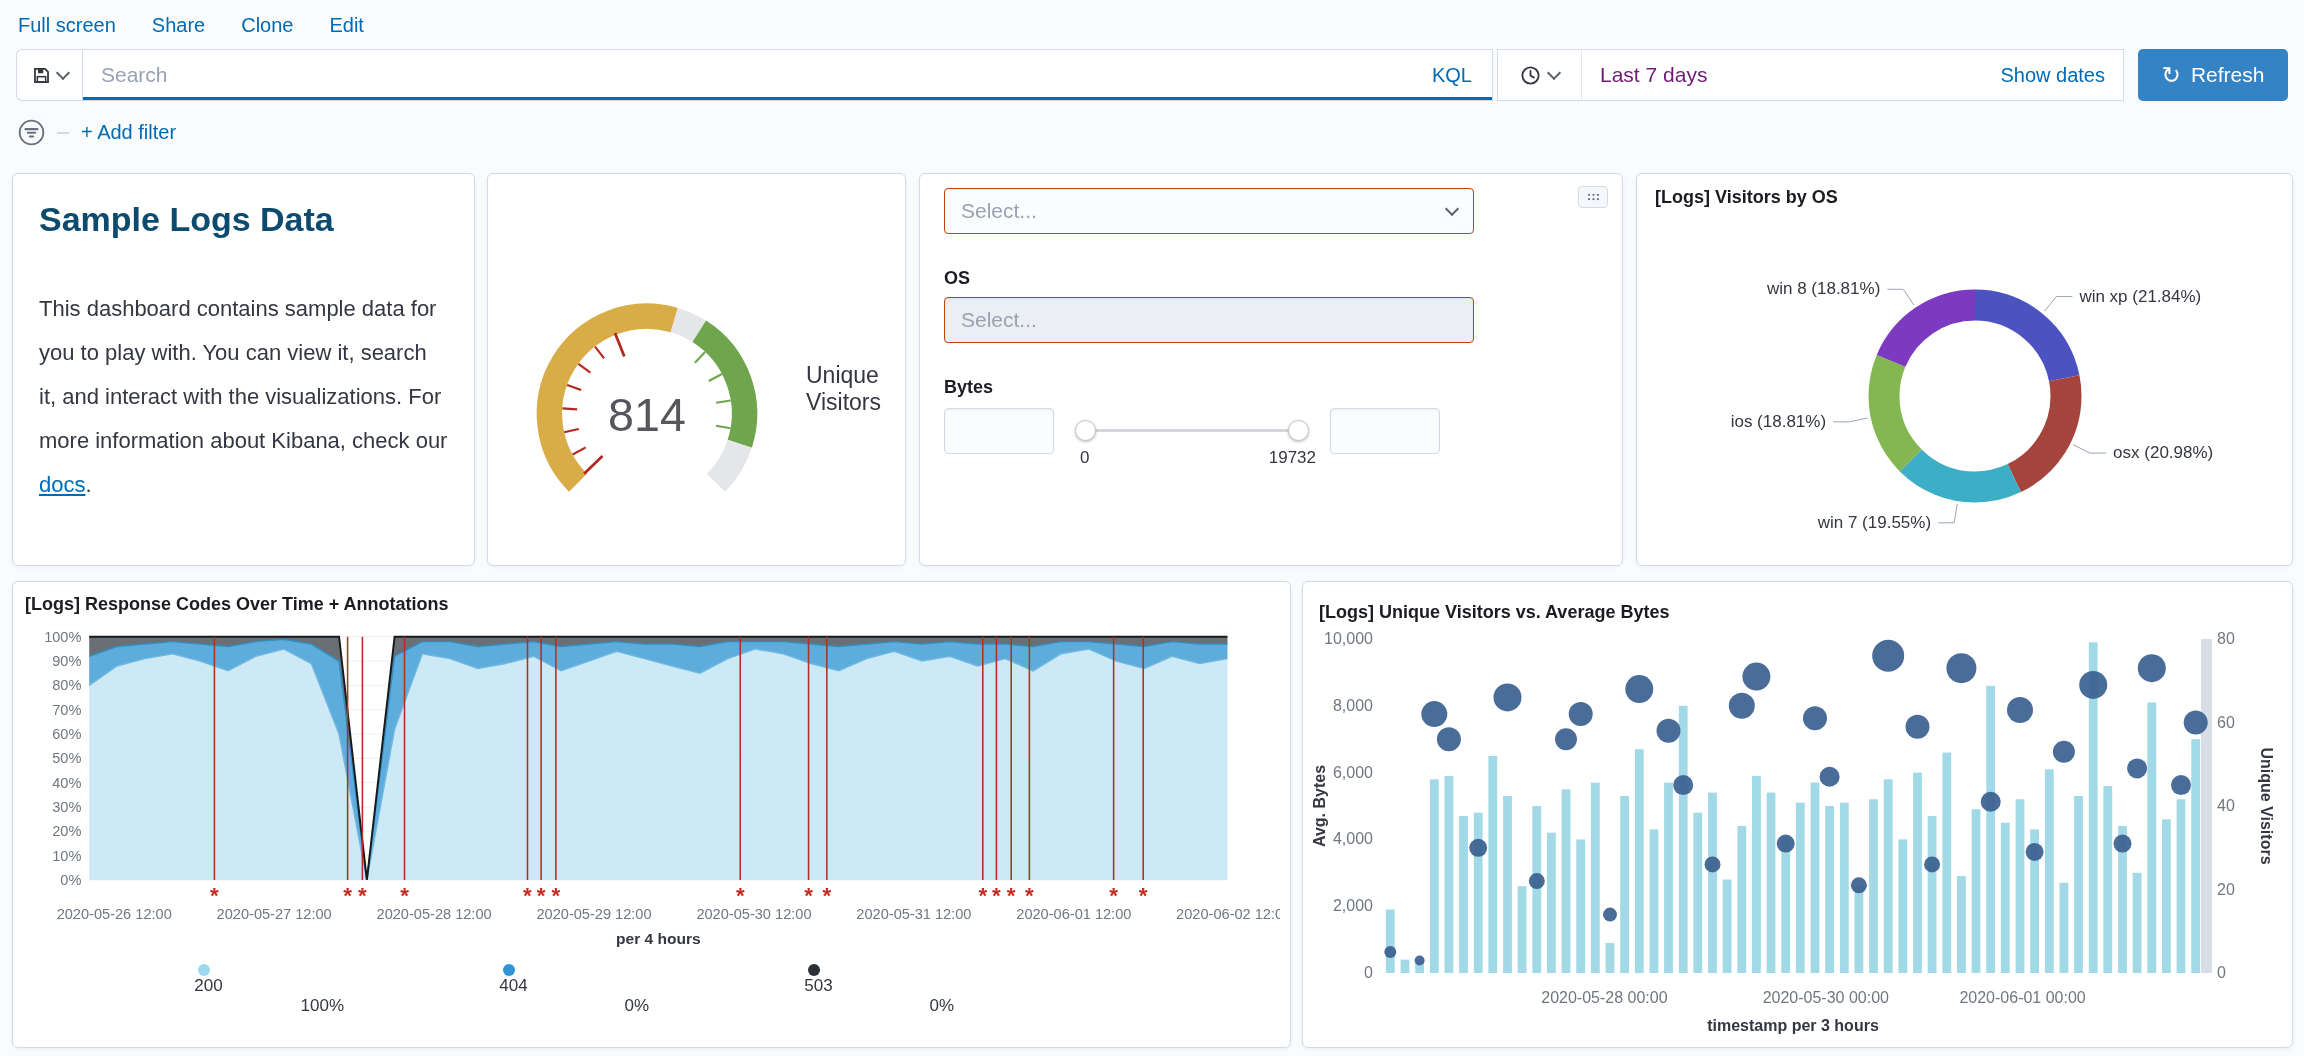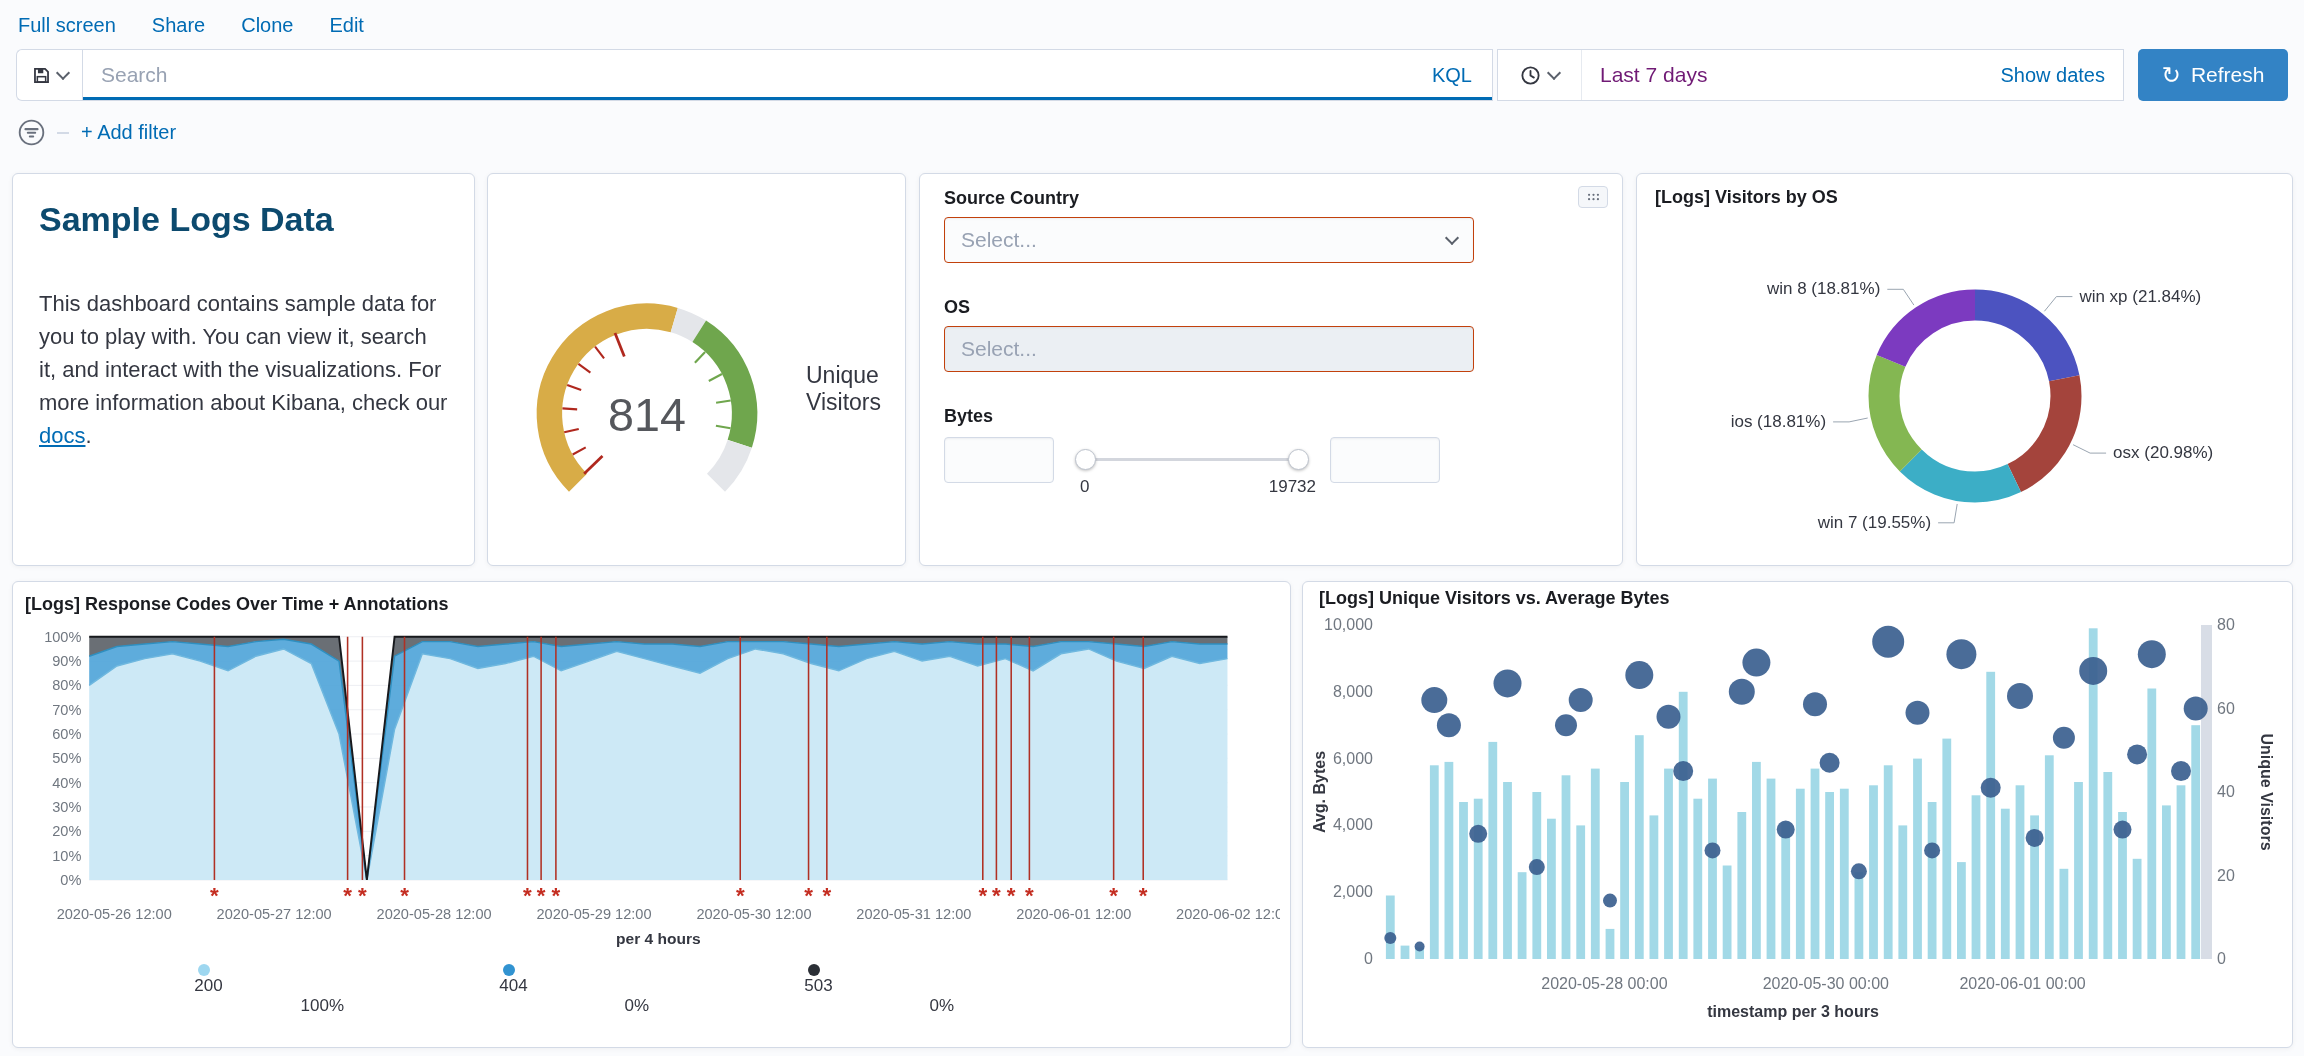--- a/index.html
+++ b/index.html
@@ -36,21 +36,21 @@
   .filter-dash { width:12px; height:2px; background:#D3DAE6; }
   .add-filter { color:#006BB4; font-size:20px; cursor:pointer; }
 
   
   .panel { position:absolute; background:#fff; border:1px solid #D3DAE6; border-radius:6px;
     box-shadow:0 1px 5px rgba(0,0,0,0.05); overflow:hidden; }
   .panel-title { font-size:18px; font-weight:700; color:#1A1C21; }
 
   #p-markdown { left:12px; top:173px; width:463px; height:393px; padding:26px; }
   #p-markdown h1 { font-size:34px; color:#0c4a6e; margin-bottom:20px; }
-  #p-markdown p { font-size:22px; line-height:33px; color:#343741;margin-top:48px; }
+  #p-markdown p { font-size:22px; line-height:44px; color:#343741;margin-top:48px; }
   #p-markdown a { color:#006BB4; text-decoration:underline; cursor:pointer; }
 
   #p-gauge { left:487px; top:173px; width:419px; height:393px; display:flex; flex-direction:row; align-items:center; }
   #gauge-svg { margin-top:46px; }
   .gauge-label { font-size:23px; color:#343741; margin-top:38px; }
 
   #p-controls { left:919px; top:173px; width:704px; height:393px; padding:14px 24px; }
   .control-group { margin-bottom:34px; }
   .control-label { font-size:18px; font-weight:700; color:#1A1C21; margin-bottom:8px; }
   .select { width:530px; height:46px; border:1px solid #c2410c; border-radius:4px; background:#FBFCFD;
@@ -77,21 +77,21 @@
   #pie-svg { margin-top:2px; }
 
   #p-area { left:12px; top:581px; width:1279px; height:467px; padding:12px; }
   #area-svg { margin-top:6px; }
   .area-legend { display:flex; padding-left:48px; margin-top:6px; }
   .legend-item { width:305px; display:flex; align-items:center; cursor:pointer; padding-right:34px;flex-direction:column; }
   .legend-dot { width:12px; height:12px; border-radius:50%; margin-right:9px; flex:none; }
   .legend-label { font-size:17px; color:#343741; }
   .legend-value { margin-left:auto; font-size:17px; color:#343741; }
 
-  #p-bubble { left:1302px; top:581px; width:991px; height:467px; padding:6px 2px; }
+  #p-bubble { left:1302px; top:581px; width:991px; height:467px; padding:20px 2px; }
   #p-bubble .panel-title { padding-left:14px; }
   svg { display:block; }
   svg text { font-family:"Liberation Sans","DejaVu Sans",sans-serif; }
 </style>
 </head>
 <body>
 
 <div class="app">
 
   <div class="top-nav">
@@ -185,21 +185,20 @@
             <circle cx="2.5" cy="2.5" r="1"></circle>
             <circle cx="6.5" cy="2.5" r="1"></circle>
             <circle cx="10.5" cy="2.5" r="1"></circle>
             <circle cx="2.5" cy="6.5" r="1"></circle>
             <circle cx="6.5" cy="6.5" r="1"></circle>
             <circle cx="10.5" cy="6.5" r="1"></circle>
           </g>
         </svg>
     </div>
     <div class="control-group">
-      <div class="control-label">Source Country</div>
       <div class="select">
         <span class="sel-ph">Select...</span>
         <span class="chev"></span>
       </div>
     </div>
     <div class="control-group">
       <div class="control-label">OS</div>
       <div class="select filled">
         <span class="sel-ph">Select...</span>
       </div>

